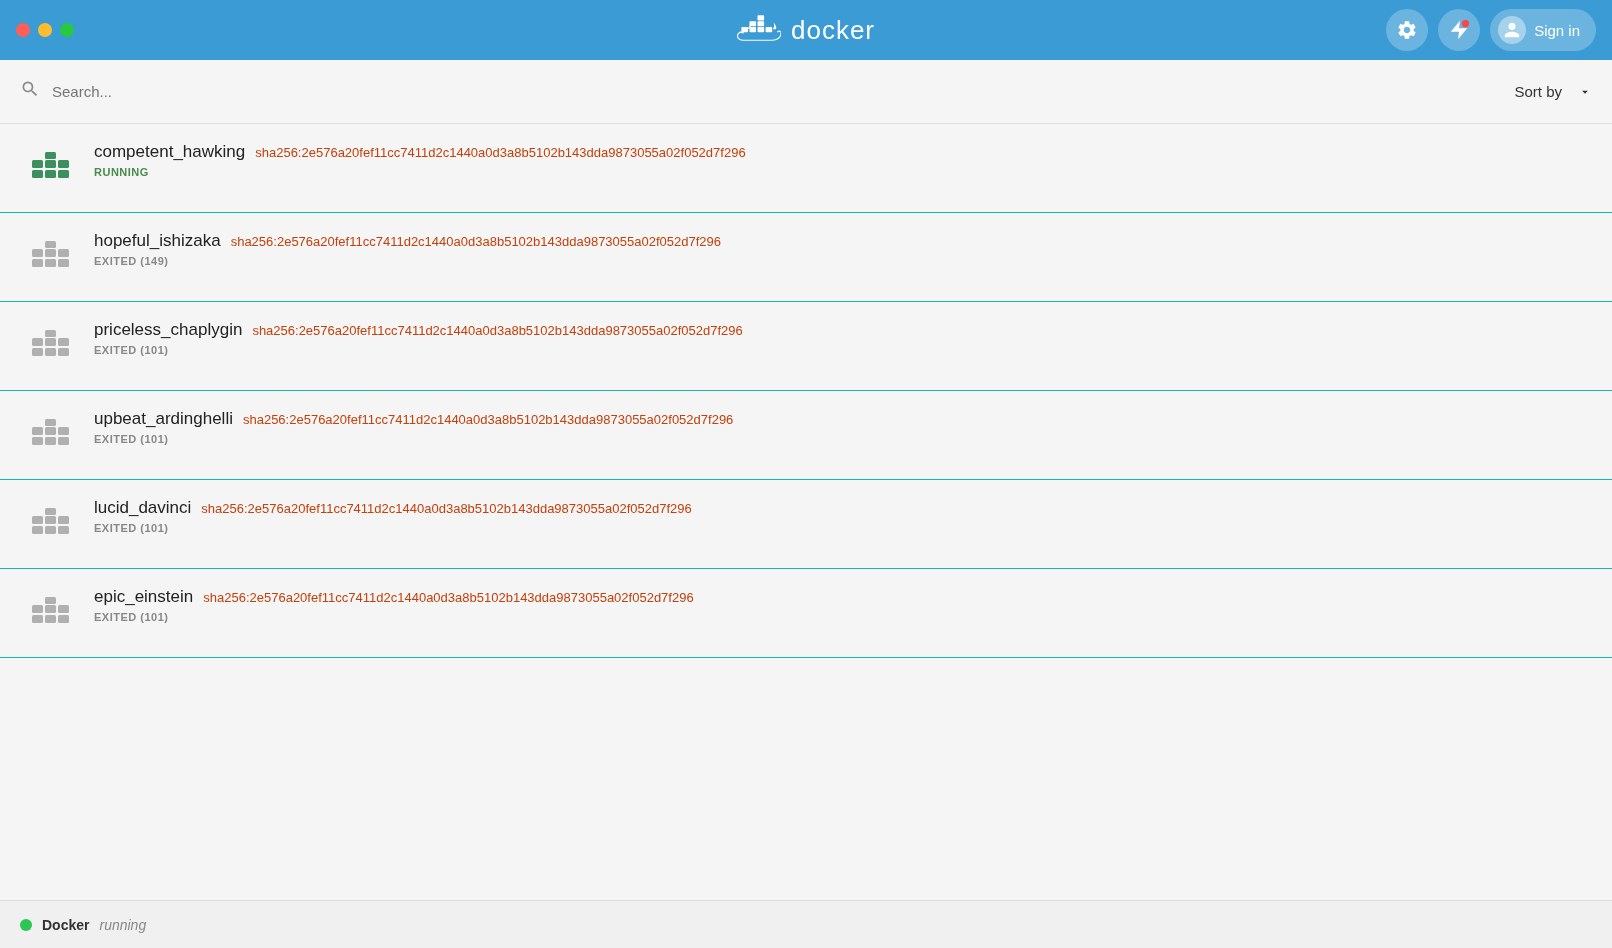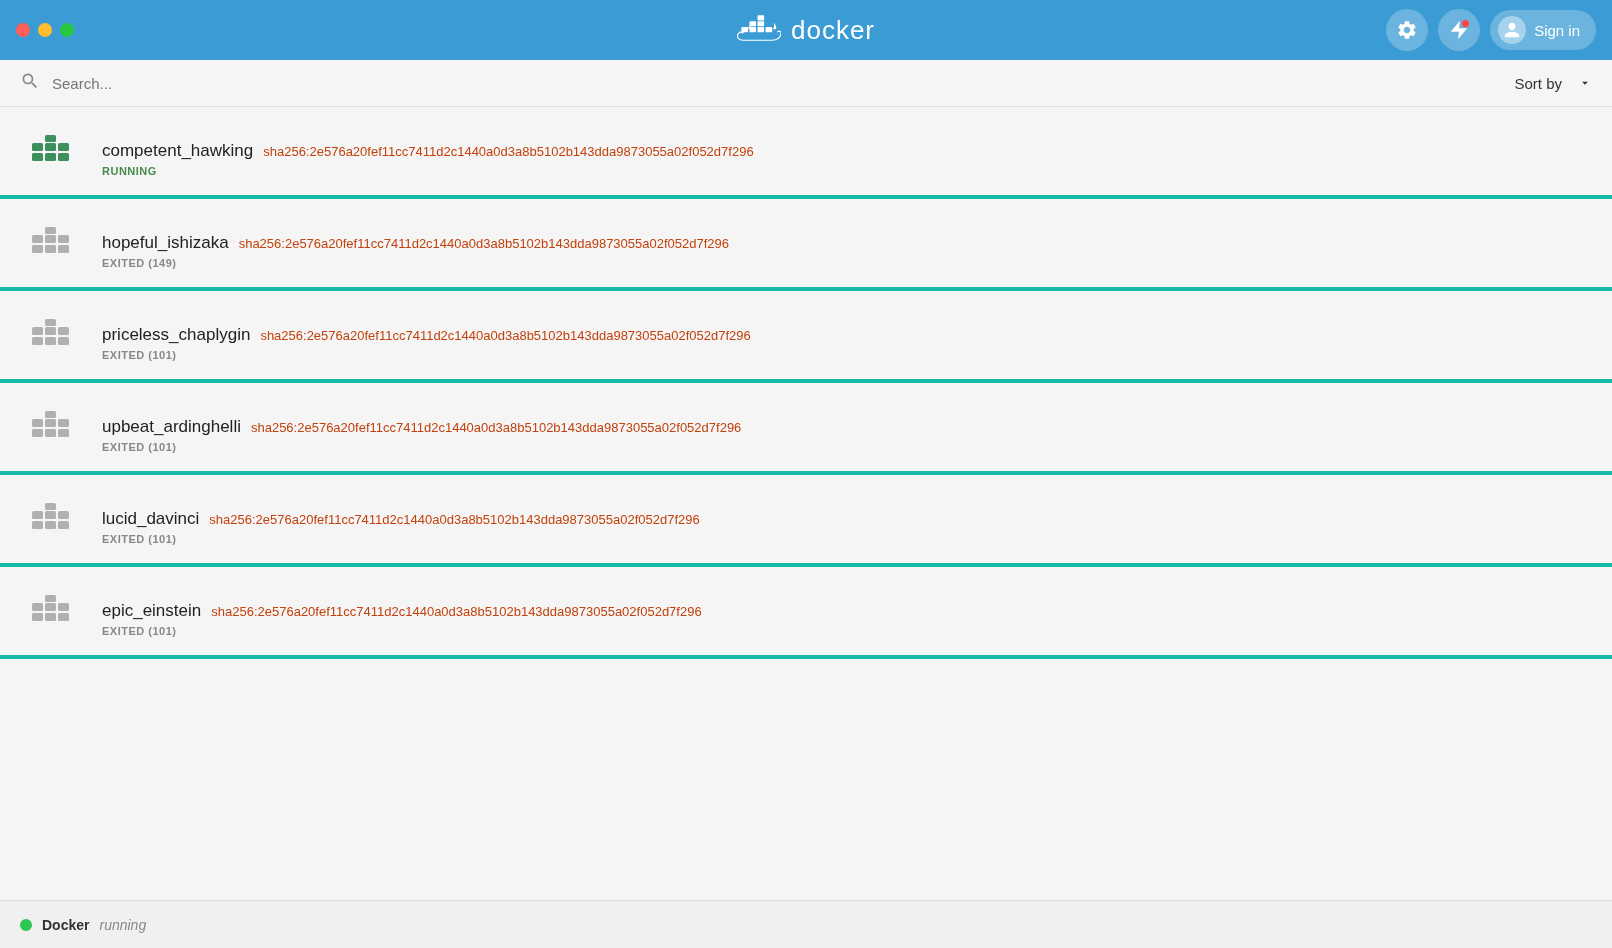--- a/index.html
+++ b/index.html
@@ -66,21 +66,20 @@
     .docker-logo-text {
       color: white;
       font-size: 26px;
       font-weight: 400;
       letter-spacing: 1px;
     }
 
     .titlebar-right {
       margin-left: auto;
       display: flex;
-      align-items: center;
       gap: 10px;
     }
 
     .icon-btn {
       width: 42px;
       height: 42px;
       border-radius: 50%;
       background: rgba(255,255,255,0.25);
       border: none;
       cursor: pointer;
@@ -112,21 +111,21 @@
       display: flex;
       align-items: center;
       justify-content: center;
       font-size: 16px;
       color: white;
     }
 
     
     .search-bar {
       background: #f5f5f5;
-      height: 47px;
+      height: 64px;
       display: flex;
       align-items: center;
       padding: 0 20px;
       border-bottom: 1px solid #e0e0e0;
       flex-shrink: 0;
     }
 
     .search-icon {
       color: #888;
       font-size: 18px;
@@ -156,26 +155,25 @@
 
     
     .container-list {
       flex: 1;
       background: #f5f5f5;
       overflow-y: auto;
     }
 
     .container-item {
       display: flex;
-      align-items: flex-end;
+      align-items: flex-start;
       padding: 18px 24px;
-      border-bottom: 4px solid #14b8a6;
+      border-bottom: 1px solid #14b8a6;
       background: #f5f5f5;
       cursor: pointer;
-      gap: 8px;
     }
 
     .container-icon {
       width: 52px;
       height: 52px;
       margin-right: 18px;
       flex-shrink: 0;
       display: flex;
       align-items: center;
       justify-content: center;

